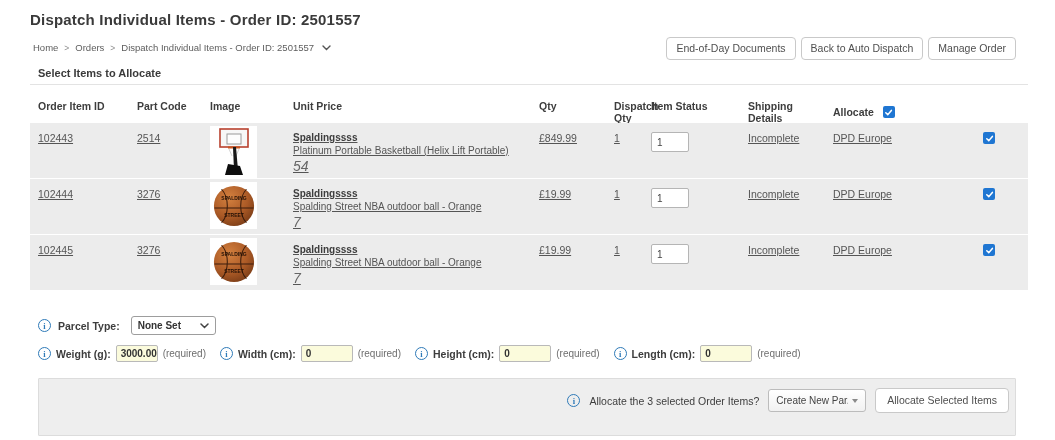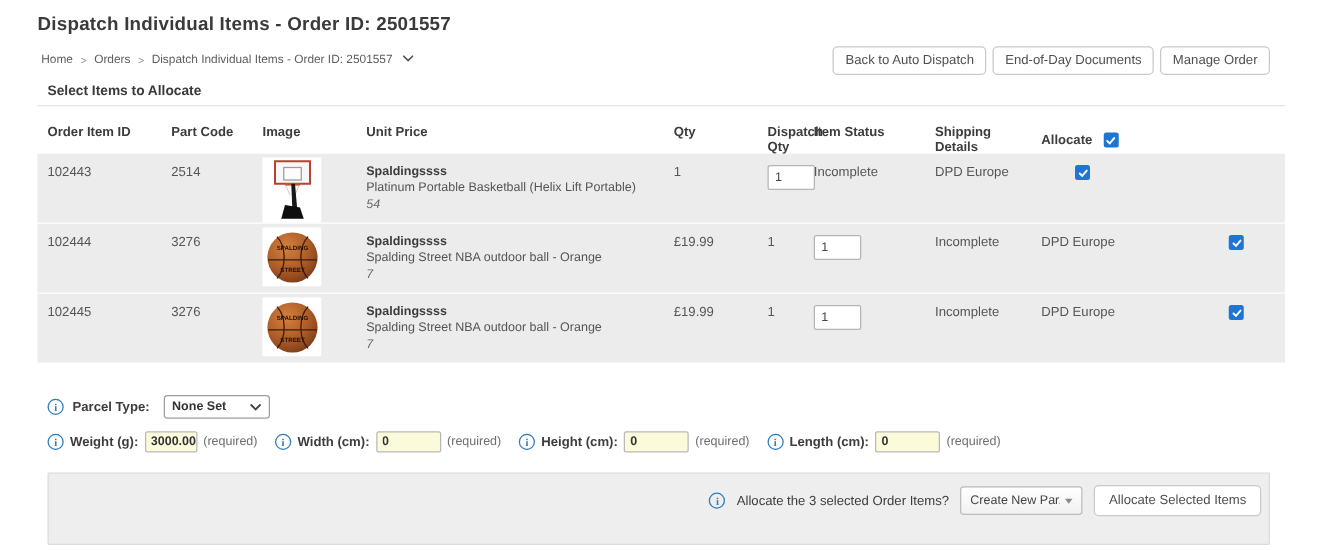--- a/index.html
+++ b/index.html
@@ -21,28 +21,28 @@
   .section-title { position:absolute; left:38px; top:67px; font-size:11px; font-weight:700; color:#3a3a3a; }
   .section-rule { position:absolute; left:30px; top:84px; width:998px; height:1px; background:#e3e3e3; }
 
   .grid { display:grid; grid-template-columns:99px 73px 83px 246px 75px 37px 97px 85px 123px 80px; }
   .thead { position:absolute; left:30px; top:100px; width:998px; }
   .thead .cell { font-size:10.5px; font-weight:700; color:#3d3d3d; padding-left:8px; }
   .th-allocate { display:flex; align-items:center; gap:9px; }
 
   .tbody { position:absolute; left:30px; top:123px; width:998px; }
   .trow { background:#ececec; height:55px; margin-bottom:1px; }
-  .trow .cell { padding:9px 0 0 8px; font-size:10.5px; color:#555; }
+  .trow .cell { padding:9px 0 0 8px; font-size:10.5px; color:#555;text-decoration:underline; }
   .cell-image { padding:3px 0 0 8px !important; }
   .imgbox { width:47px; background:#fff; display:flex; align-items:center; justify-content:center; overflow:hidden; }
   .imgbox.tall { height:52px; }
   .imgbox.sq { height:47px; }
   .prod-brand { font-size:10px; font-weight:700; color:#3d3d3d; }
   .prod-name { font-size:10px; color:#555; margin-top:2px; }
-  .prod-variant { font-size:10px; font-style:italic; color:#666; margin-top:2px; }
+  .prod-variant { font-size:14px; font-style:italic; color:#666; margin-top:2px; }
   .qty-input { width:38px; height:20px; border:1px solid #b5b5b5; border-radius:2px; font-size:10px; padding-left:5px; color:#444; font-family:inherit; background:#fff; }
   .cell-allocate { padding-left:35px !important; }
 
   .checkbox { width:12px; height:12px; border-radius:2px; display:inline-flex; align-items:center; justify-content:center; cursor:pointer; flex:none; }
 
   .info-icon { width:13px; height:13px; border-radius:50%; flex:none; display:inline-flex; align-items:center; justify-content:center;
                font-size:8.5px; font-weight:700; font-family:"Liberation Serif", serif; cursor:pointer; }
 
   .parcel-row { position:absolute; left:38px; top:316px; display:flex; align-items:center; gap:7px; }
   .field-label { font-size:10.5px; font-weight:700; color:#3d3d3d; white-space:nowrap; }
@@ -81,22 +81,22 @@
     <span class="sep">&gt;</span>
     <span class="crumb">Dispatch Individual Items - Order ID: 2501557</span>
     <span class="caret-down">
       <svg width="9" height="6" viewBox="0 0 9 6">
           <path d="M1 1 L4.5 4.5 L8 1" fill="none" stroke="#555" stroke-width="1.4" stroke-linecap="round"></path>
         </svg>
     </span>
   </div>
 
   <div class="top-actions">
+    <button class="btn">End-of-Day Documents</button>
     <button class="btn">Back to Auto Dispatch</button>
-    <button class="btn">End-of-Day Documents</button>
     <button class="btn">Manage Order</button>
   </div>
 
   <div class="section-title">Select Items to Allocate</div>
   <div class="section-rule"></div>
 
   <div class="thead grid">
     <div class="cell">Order Item ID</div>
     <div class="cell">Part Code</div>
     <div class="cell">Image</div>
@@ -130,20 +130,21 @@
             <path d="M19 20 L22 20 L24 43 L20 43 Z" fill="#191919"></path>
             <path d="M14 37 L26 39 L29 48 L11 48 Z" fill="#0e0e0e"></path>
           </svg>
         </div>
       </div>
       <div class="cell">
         <div class="prod-brand">Spaldingssss</div>
         <div class="prod-name">Platinum Portable Basketball (Helix Lift Portable)</div>
         <div class="prod-variant">54</div>
       </div>
+      <div class="cell">£849.99</div>
       <div class="cell">1</div>
       <div class="cell">
         <input class="qty-input" type="text" value="1" style="">
       </div>
       <div class="cell">Incomplete</div>
       <div class="cell">DPD Europe</div>
       <div class="cell cell-allocate">
         <span class="checkbox" style="background:#1f76d2;">
           <svg width="9" height="9" viewBox="0 0 10 10">
               <path d="M2 5.3 L4.2 7.4 L8.2 2.7" fill="none" stroke="#fff" stroke-width="1.7" stroke-linecap="round"></path>

